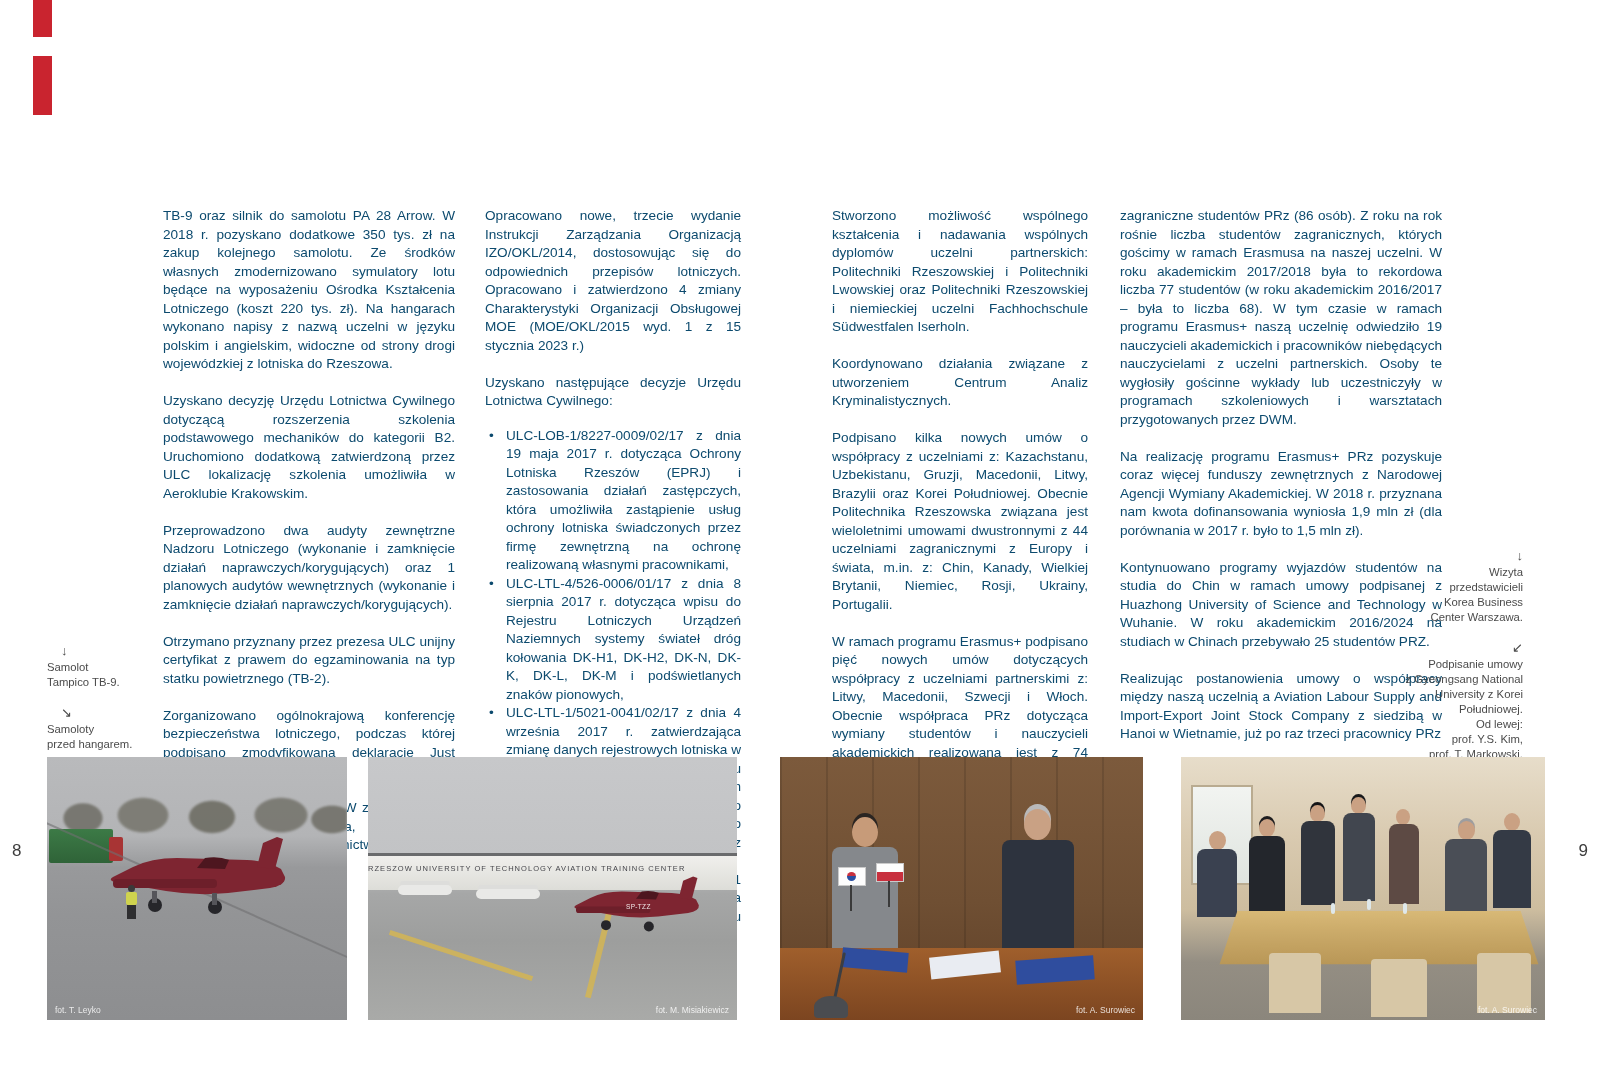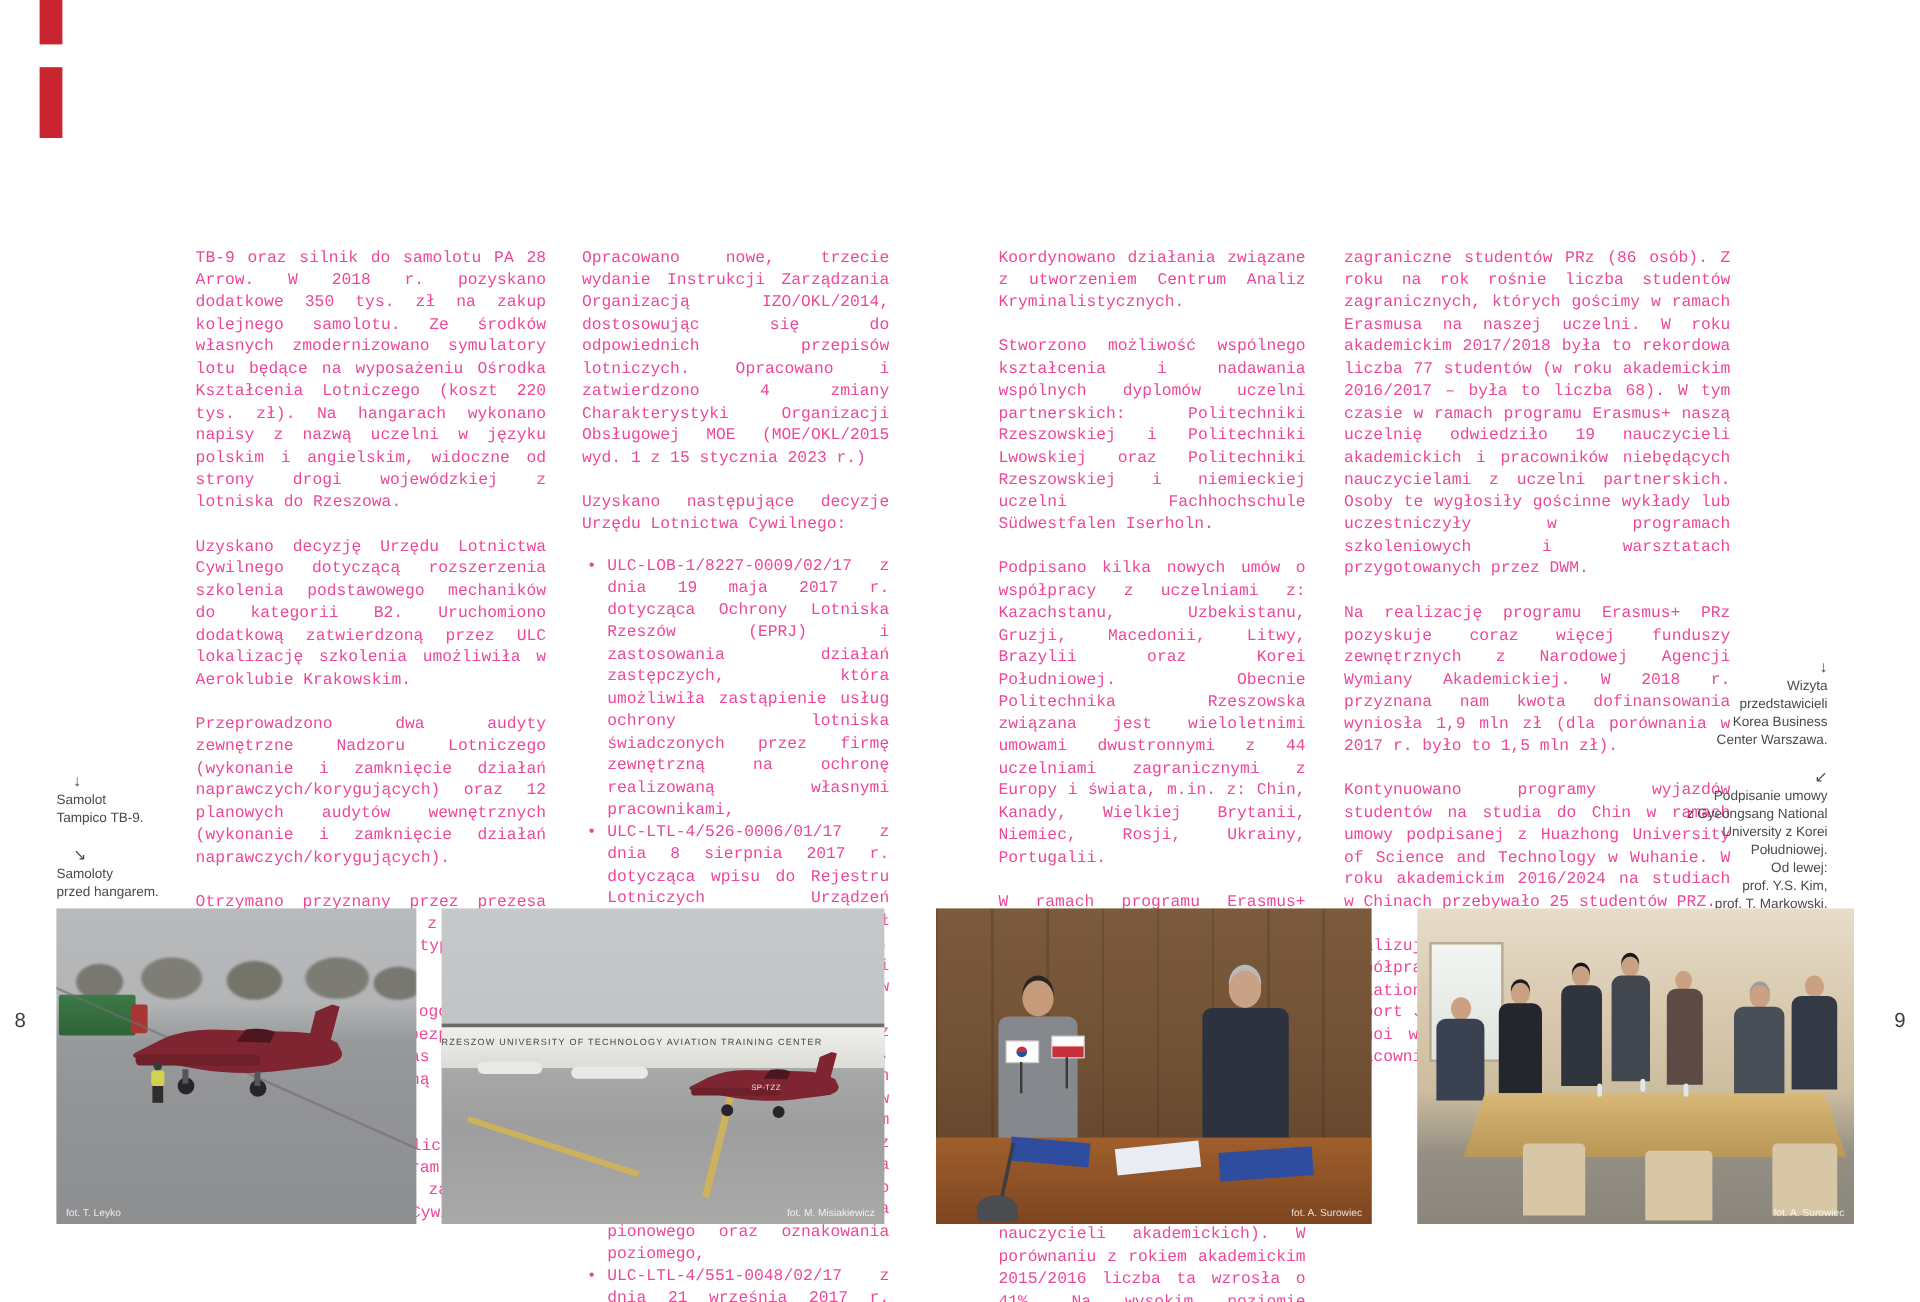--- a/index.html
+++ b/index.html
@@ -9,21 +9,21 @@
   }
   
   .marker{position:absolute;left:33px;width:19px;background:#c9242f;}
   .marker.m1{top:0;height:37px;}
   .marker.m2{top:56px;height:59px;}
   
   .pageno{position:absolute;top:841px;font-size:17px;color:#3d3d3d;}
   .pageno.left{left:12px;}
   .pageno.right{right:12px;}
   
-  .col{position:absolute;top:207px;font-size:13.6px;line-height:18.5px;text-align:justify;color:#ec4899;font-family:Liberation Mono, monospace;}
+  .col{position:absolute;top:207px;font-size:13.6px;line-height:18.5px;text-align:justify;color:#0c4a6e;}
   .col p{margin:0 0 18.5px 0;}
   .col1{left:163px;width:292px;}
   .col2{left:485px;width:256px;}
   .col3{left:832px;width:256px;}
   .col4{left:1120px;width:322px;}
   .col2 p.intro{margin-bottom:16px;}
   .bullet-row{display:flex;margin:0;}
   .bullet-glyph{flex:0 0 17px;padding-left:4px;}
   .bullet-text{flex:1;text-align:justify;}
   
@@ -94,21 +94,21 @@
 
   <div class="marker m1"></div>
   <div class="marker m2"></div>
 
   <div class="pageno left">8</div>
   <div class="pageno right">9</div>
 
   <div class="col col1">
     <p>TB-9 oraz silnik do samolotu PA 28 Arrow. W 2018 r. pozyskano dodatkowe 350 tys. zł na zakup kolejnego samolotu. Ze środków własnych zmodernizowano symulatory lotu będące na wyposażeniu Ośrodka Kształcenia Lotniczego (koszt 220 tys. zł). Na hangarach wykonano napisy z nazwą uczelni w języku polskim i angielskim, widoczne od strony drogi wojewódzkiej z lotniska do Rzeszowa.</p>
     <p>Uzyskano decyzję Urzędu Lotnictwa Cywilnego dotyczącą rozszerzenia szkolenia podstawowego mechaników do kategorii B2. Uruchomiono dodatkową zatwierdzoną przez ULC lokalizację szkolenia umożliwiła w Aeroklubie Krakowskim.</p>
-    <p>Przeprowadzono dwa audyty zewnętrzne Nadzoru Lotniczego (wykonanie i zamknięcie działań naprawczych/korygujących) oraz 12 planowych audytów wewnętrznych (wykonanie i zamknięcie działań naprawczych/korygujących).</p>
+    <p>Przeprowadzono dwa audyty zewnętrzne Nadzoru Lotniczego (wykonanie i zamknięcie działań naprawczych/korygujących) oraz 1 planowych audytów wewnętrznych (wykonanie i zamknięcie działań naprawczych/korygujących).</p>
     <p>Otrzymano przyznany przez prezesa ULC unijny certyfikat z prawem do egzaminowania na typ statku powietrznego (TB-2).</p>
     <p>Zorganizowano ogólnokrajową konferencję bezpieczeństwa lotniczego, podczas której podpisano zmodyfikowaną deklarację Just Culture.</p>
     <p>W uzgodnieniu z Policją i ABW zaktualizowano Program Ochrony Lotniska, który został zatwierdzony przez Urząd Lotnictwa Cywilnego.</p>
   </div>
 
   <div class="col col2">
     <p>Opracowano nowe, trzecie wydanie Instrukcji Zarządzania Organizacją IZO/OKL/2014, dostosowując się do odpowiednich przepisów lotniczych. Opracowano i zatwierdzono 4 zmiany Charakterystyki Organizacji Obsługowej MOE (MOE/OKL/2015 wyd. 1 z 15 stycznia 2023 r.)</p>
     <p class="intro">Uzyskano następujące decyzje Urzędu Lotnictwa Cywilnego:</p>
     <div class="bullet-row">
       <span class="bullet-glyph">•</span>
@@ -122,22 +122,22 @@
       <span class="bullet-glyph">•</span>
       <span class="bullet-text">ULC-LTL-1/5021-0041/02/17 z dnia 4 września 2017 r. zatwierdzająca zmianę danych rejestrowych lotniska w związku z wybudowaniem systemu dróg kołowania wraz z systemem oświetlenia nawigacyjnego krawędziowego i podświetlanego oznakowania pionowego oraz oznakowania poziomego,</span>
     </div>
     <div class="bullet-row">
       <span class="bullet-glyph">•</span>
       <span class="bullet-text">ULC-LTL-4/551-0048/02/17 z dnia 21 września 2017 r. zatwierdzająca Instrukcję Operacyjną Lotniska użytku wyłącznego Rzeszów (EPRJ).</span>
     </div>
   </div>
 
   <div class="col col3">
+    <p>Stworzono możliwość wspólnego kształcenia i nadawania wspólnych dyplomów uczelni partnerskich: Politechniki Rzeszowskiej i Politechniki Lwowskiej oraz Politechniki Rzeszowskiej i niemieckiej uczelni Fachhochschule Südwestfalen Iserholn.</p>
     <p>Koordynowano działania związane z utworzeniem Centrum Analiz Kryminalistycznych.</p>
-    <p>Stworzono możliwość wspólnego kształcenia i nadawania wspólnych dyplomów uczelni partnerskich: Politechniki Rzeszowskiej i Politechniki Lwowskiej oraz Politechniki Rzeszowskiej i niemieckiej uczelni Fachhochschule Südwestfalen Iserholn.</p>
     <p>Podpisano kilka nowych umów o współpracy z uczelniami z: Kazachstanu, Uzbekistanu, Gruzji, Macedonii, Litwy, Brazylii oraz Korei Południowej. Obecnie Politechnika Rzeszowska związana jest wieloletnimi umowami dwustronnymi z 44 uczelniami zagranicznymi z Europy i świata, m.in. z: Chin, Kanady, Wielkiej Brytanii, Niemiec, Rosji, Ukrainy, Portugalii.</p>
     <p>W ramach programu Erasmus+ podpisano pięć nowych umów dotyczących współpracy z uczelniami partnerskimi z: Litwy, Macedonii, Szwecji i Włoch. Obecnie współpraca PRz dotycząca wymiany studentów i nauczycieli akademickich realizowana jest z 74 uczelniami partnerskimi. W ramach programu Erasmus+ w roku akademickim 2017/2018 do uczelni partnerskich wyjechała rekordowa liczba pracowników (72 pracowników, w tym 49 nauczycieli akademickich). W porównaniu z rokiem akademickim 2015/2016 liczba ta wzrosła o 41%. Na wysokim poziomie utrzymuje się też liczba wyjeżdżających na studia i praktyki</p>
   </div>
 
   <div class="col col4">
     <p>zagraniczne studentów PRz (86 osób). Z roku na rok rośnie liczba studentów zagranicznych, których gościmy w ramach Erasmusa na naszej uczelni. W roku akademickim 2017/2018 była to rekordowa liczba 77 studentów (w roku akademickim 2016/2017 – była to liczba 68). W tym czasie w ramach programu Erasmus+ naszą uczelnię odwiedziło 19 nauczycieli akademickich i pracowników niebędących nauczycielami z uczelni partnerskich. Osoby te wygłosiły gościnne wykłady lub uczestniczyły w programach szkoleniowych i warsztatach przygotowanych przez DWM.</p>
     <p>Na realizację programu Erasmus+ PRz pozyskuje coraz więcej funduszy zewnętrznych z Narodowej Agencji Wymiany Akademickiej. W 2018 r. przyznana nam kwota dofinansowania wyniosła 1,9 mln zł (dla porównania w 2017 r. było to 1,5 mln zł).</p>
     <p>Kontynuowano programy wyjazdów studentów na studia do Chin w ramach umowy podpisanej z Huazhong University of Science and Technology w Wuhanie. W roku akademickim 2016/2024 na studiach w Chinach przebywało 25 studentów PRZ.</p>
     <p>Realizując postanowienia umowy o współpracy między naszą uczelnią a Aviation Labour Supply and Import-Export Joint Stock Company z siedzibą w Hanoi w Wietnamie, już po raz trzeci pracownicy PRz</p>
   </div>

